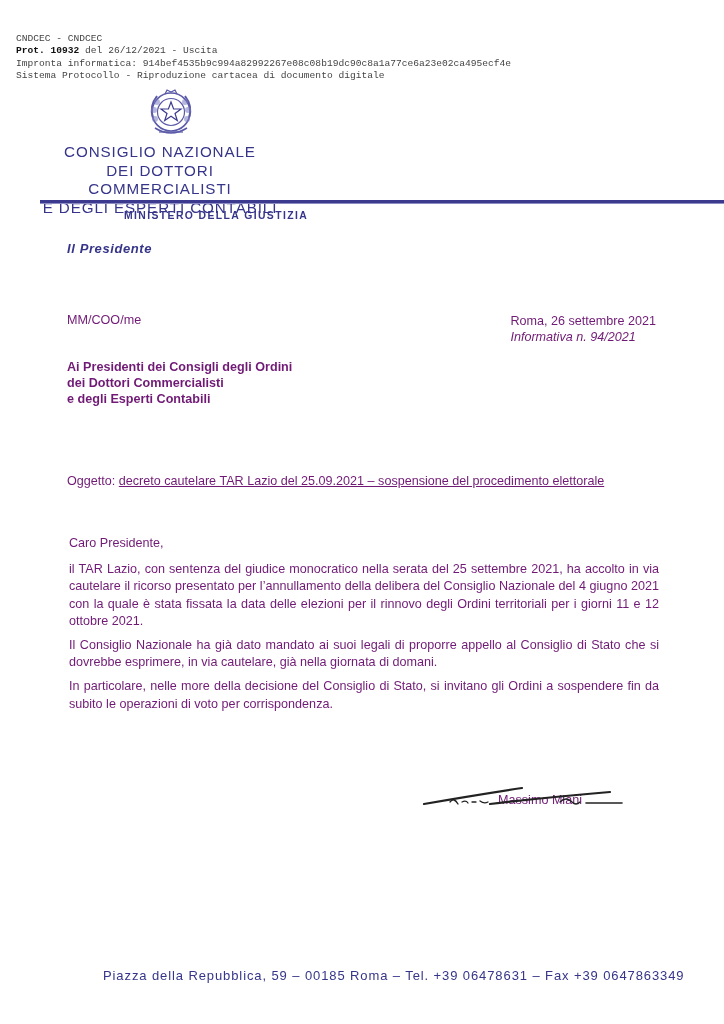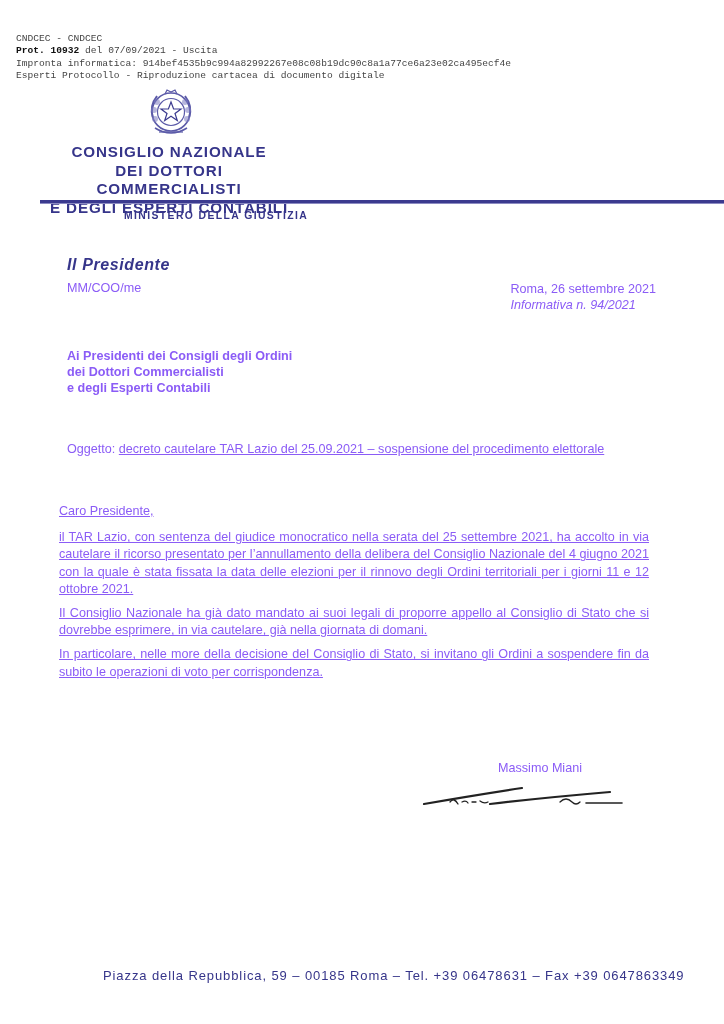--- a/index.html
+++ b/index.html
@@ -5,52 +5,52 @@
   html, body { margin: 0; padding: 0; background: #ffffff; }
   body { width: 724px; height: 1024px; position: relative; overflow: hidden; font-family: "DejaVu Sans", sans-serif; color: #111; }
 
   .proto { position: absolute; left: 16px; top: 12px; font-family: "Liberation Mono", "DejaVu Sans Mono", monospace; font-size: 9.6px; line-height: 12.4px; color: #444; margin-top: 21px; }
   .proto .l { white-space: nowrap; }
   .proto .it { }
   .proto b { color: #111; }
 
   .emblem { position: absolute; left: 145px; top: 88px; width: 52px; height: 52px; }
 
-  .org { position: absolute; left: 40px; top: 143px; width: 240px; text-align: center; font-family: "Liberation Sans", sans-serif; font-weight: bold; color: #36358a; font-size: 15.2px; line-height: 18.5px; letter-spacing: 0.9px; margin-left: 9px; }
+  .org { position: absolute; left: 40px; top: 143px; width: 240px; text-align: center; font-family: "Liberation Sans", sans-serif; font-weight: normal; color: #36358a; font-size: 15.2px; line-height: 18.5px; letter-spacing: 0.9px; }
   .rule { position: absolute; left: 40px; right: 0; top: 200px; height: 3px; background: #3b3a8f; border-bottom: 1px solid #8c8bc2; }
   .ministry { position: absolute; left: 76px; top: 210px; font-family: "Liberation Sans", sans-serif; font-weight: bold; font-size: 10.4px; letter-spacing: 1.4px; color: #36358a; padding-left: 48px; }
-  .presidente { position: absolute; left: 67px; top: 241px; font-family: "Liberation Sans", sans-serif; font-weight: bold; font-style: italic; font-size: 16px; letter-spacing: 0.6px; color: #36358a; margin-top: 15px; }
+  .presidente { position: absolute; left: 67px; top: 241px; font-family: "Liberation Sans", sans-serif; font-weight: bold; font-style: italic; font-size: 13px; letter-spacing: 0.6px; color: #36358a; }
 
-  .txt { font-family: "Liberation Sans", sans-serif; font-size: 12.6px; color: #8b5cf6; }
+  .txt { font-family: "Liberation Sans", sans-serif; font-size: 12.6px; color: #701a75; margin-top: 32px; }
   .ref { position: absolute; left: 67px; top: 281px; }
   .date { position: absolute; right: 68px; top: 281px; line-height: 16px; }
   .date .it { font-style: italic; }
 
-  .addressee { position: absolute; left: 67px; top: 349px; font-weight: bold; line-height: 15.8px; }
+  .addressee { position: absolute; left: 67px; top: 328px; font-weight: bold; line-height: 15.8px; }
 
   .subject { position: absolute; left: 67px; top: 442px; white-space: nowrap; }
   .subject .u { text-decoration: underline; }
 
-  .body { position: absolute; left: 59px; top: 503px; width: 590px; line-height: 17.2px; text-decoration: underline; }
+  .body { position: absolute; left: 69px; top: 503px; width: 590px; line-height: 17.2px; }
   .body p { margin: 0 0 7px 0; text-align: justify; }
   .body p.first { margin-bottom: 9px; }
 
   .signer { position: absolute; left: 498px; top: 761px; }
   .signature { position: absolute; left: 410px; top: 780px; width: 230px; height: 30px; }
 
   .footer { position: absolute; left: 103px; top: 968px; font-family: "Liberation Sans", sans-serif; font-size: 13px; letter-spacing: 0.9px; color: #36358a; white-space: nowrap; }
 </style>
 </head>
 <body>
 
 <div class="proto">
   <div class="l">CNDCEC - CNDCEC</div>
-  <div class="l"><b>Prot. 10932</b><span> del 07/09/2021 - Uscita</span></div>
+  <div class="l"><b>Prot. 10932</b><span> del 26/12/2021 - Uscita</span></div>
   <div class="l it">Impronta informatica: 914bef4535b9c994a82992267e08c08b19dc90c8a1a77ce6a23e02ca495ecf4e</div>
-  <div class="l it">Esperti Protocollo - Riproduzione cartacea di documento digitale</div>
+  <div class="l it">Sistema Protocollo - Riproduzione cartacea di documento digitale</div>
 </div>
 
 <svg class="emblem" viewBox="0 0 52 52">
   <g fill="none" stroke="#5b5aa8" stroke-width="1">
     <circle cx="26" cy="24" r="19" stroke-width="1.6"></circle>
     <circle cx="26" cy="24" r="13.5" stroke-width="1.2"></circle>
     <path d="M8 30 Q4 18 12 8" stroke-width="2"></path>
     <path d="M44 30 Q48 18 40 8" stroke-width="2"></path>
     <path d="M10 40 Q26 50 42 40" stroke-width="1.6"></path>
     <path d="M14 44 L38 44" stroke-width="1.2"></path>

